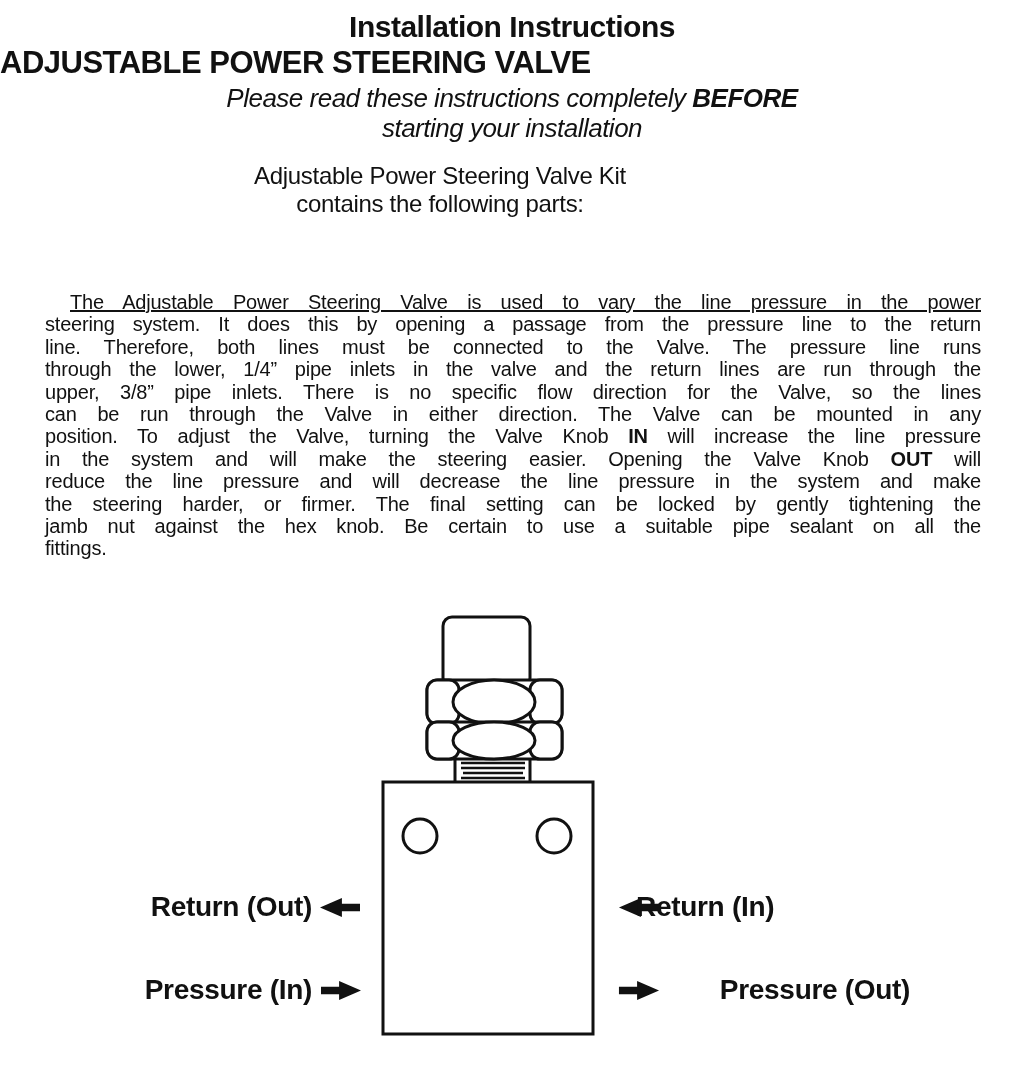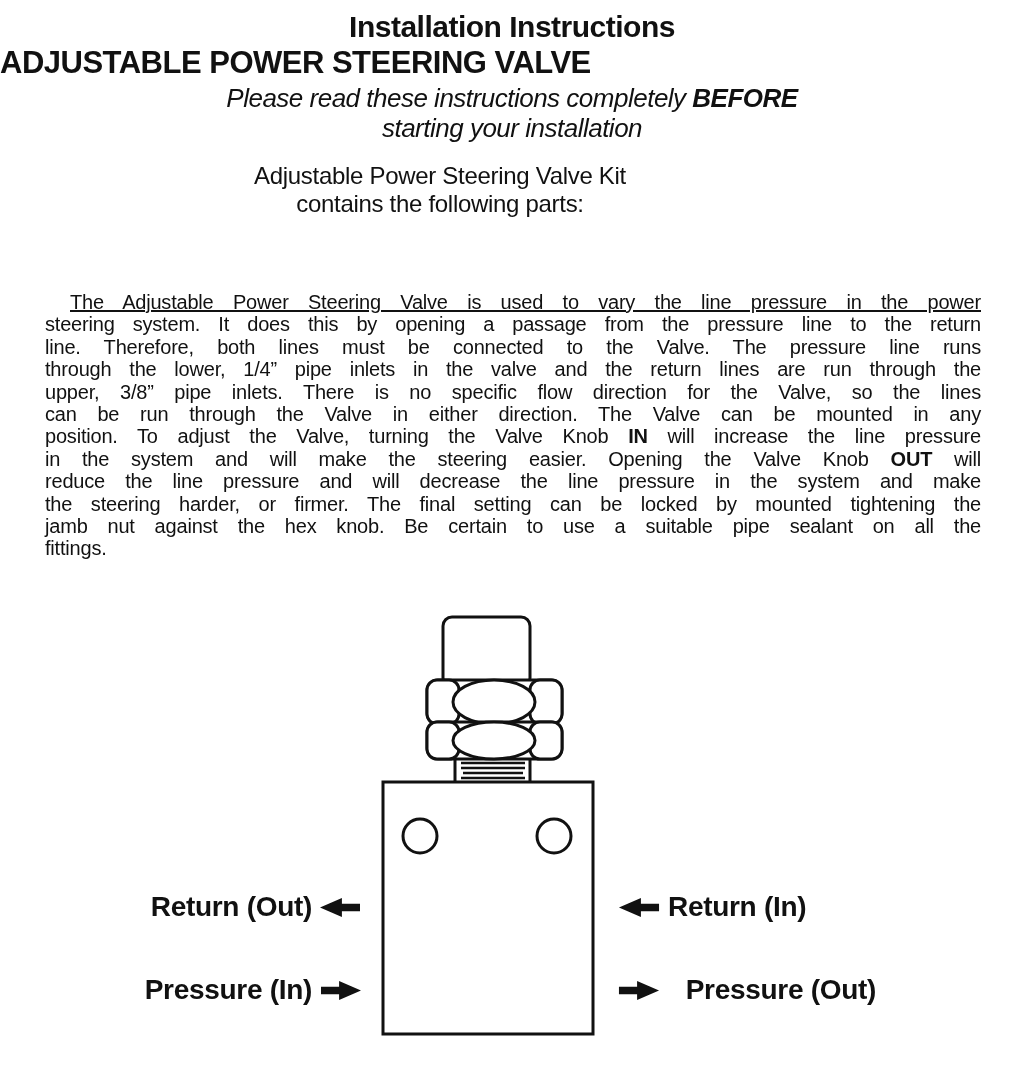--- a/index.html
+++ b/index.html
@@ -69,22 +69,22 @@
 
   
   .port-label{
     font-size:28px;font-weight:bold;
     letter-spacing:-0.3px;
     line-height:24px;
     white-space:nowrap;
   }
   .lbl-return-out {top:895px;left:100px;width:212px;text-align:right;}
   .lbl-pressure-in{top:978px;left:100px;width:212px;text-align:right;}
-  .lbl-return-in  {top:895px;left:668px;width:220px;text-align:left;}
-  .lbl-pressure-out{top:978px;left:656px;width:220px;text-align:right;}
+  .lbl-return-in  {top:895px;left:636px;width:220px;text-align:left;}
+  .lbl-pressure-out{top:978px;left:705px;width:220px;text-align:center;}
 
   .flow-arrow{display:block;}
   .arr-return-out {top:897px;left:320px;}
   .arr-pressure-in{top:980px;left:321px;}
   .arr-return-in  {top:897px;left:618px;}
   .arr-pressure-out{top:980px;left:618px;}
 
   svg .stroke{fill:var(--paper);stroke:var(--ink);stroke-width:3;}
   svg .thin  {stroke:var(--ink);stroke-width:2.5;}
   svg .solid {fill:var(--ink);stroke:none;}
@@ -105,21 +105,21 @@
 <div class="abs body-text">
     <div class="body-line indent"><span>The Adjustable Power Steering Valve is used to vary the line pressure in the power</span></div>
     <div class="body-line"><span>steering system. It does this by opening a passage from the pressure line to the return</span></div>
     <div class="body-line"><span>line. Therefore, both lines must be connected to the Valve. The pressure line runs</span></div>
     <div class="body-line"><span>through the lower, 1/4” pipe inlets in the valve and the return lines are run through the</span></div>
     <div class="body-line"><span>upper, 3/8” pipe inlets. There is no specific flow direction for the Valve, so the lines</span></div>
     <div class="body-line"><span>can be run through the Valve in either direction. The Valve can be mounted in any</span></div>
     <div class="body-line"><span>position. To adjust the Valve, turning the Valve Knob </span><span style="font-weight: bold;">IN</span><span> will increase the line pressure</span></div>
     <div class="body-line"><span>in the system and will make the steering easier. Opening the Valve Knob </span><span style="font-weight: bold;">OUT</span><span> will</span></div>
     <div class="body-line"><span>reduce the line pressure and will decrease the line pressure in the system and make</span></div>
-    <div class="body-line"><span>the steering harder, or firmer. The final setting can be locked by mounted tightening the</span></div>
+    <div class="body-line"><span>the steering harder, or firmer. The final setting can be locked by gently tightening the</span></div>
     <div class="body-line"><span>jamb nut against the hex knob. Be certain to use a suitable pipe sealant on all the</span></div>
     <div class="body-line no-justify"><span>fittings.</span></div>
   </div>
 
 <svg class="abs" style="top:0;left:0;" width="1024" height="1069" viewBox="0 0 1024 1069" aria-hidden="true">
 
   <rect class="stroke" x="443" y="617" width="87" height="70" rx="9"></rect>
 
   <g>
     <rect class="stroke" x="427" y="680" width="135" height="44" rx="11"></rect>

